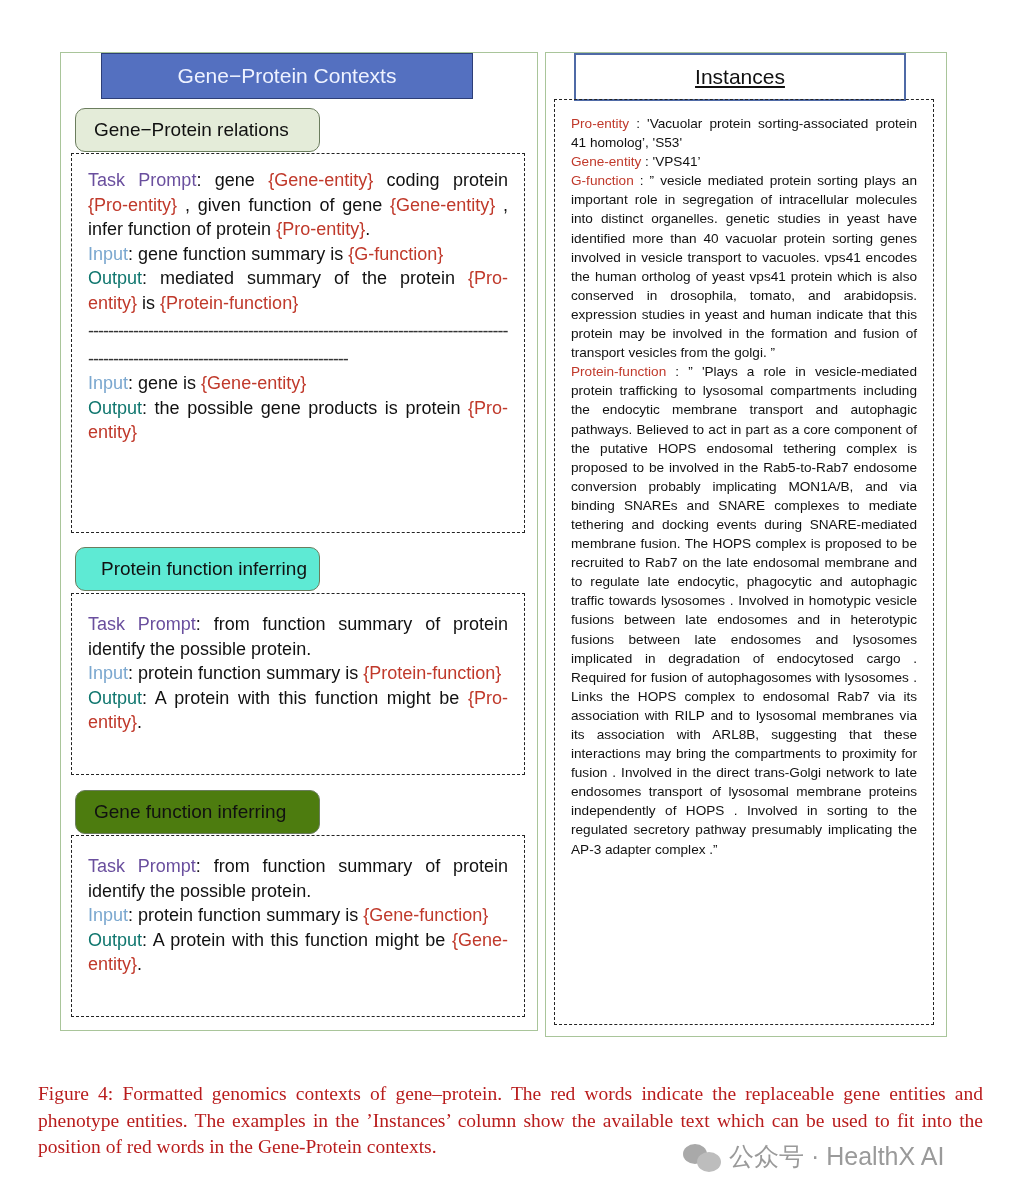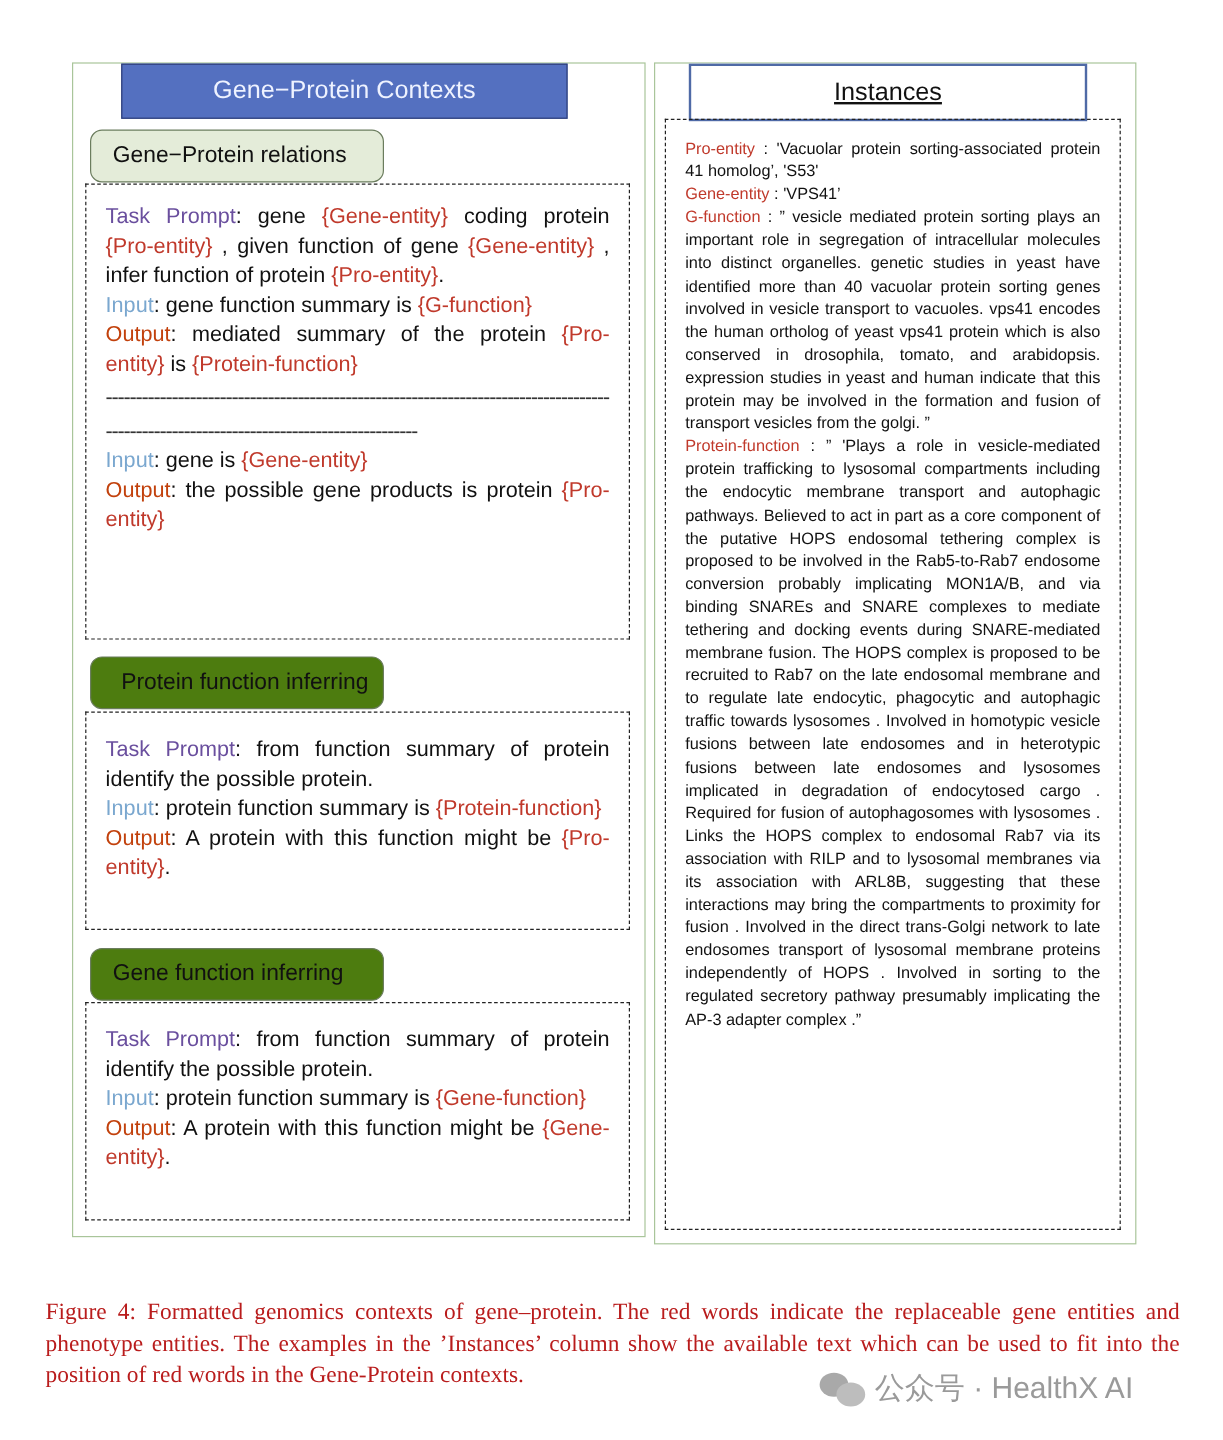--- a/index.html
+++ b/index.html
@@ -5,30 +5,30 @@
   html, body { margin:0; padding:0; background:#ffffff; }
   body { width:1019px; height:1200px; position:relative; overflow:hidden; font-family:"Liberation Sans", sans-serif; color:#111; }
   .panel { position:absolute; border:1.5px solid #a9c59a; background:#fff; }
   #left-panel { left:60px; top:52px; width:476px; height:977px; }
   #right-panel { left:545px; top:52px; width:400px; height:983px; }
   .title-bar { position:absolute; display:flex; align-items:center; justify-content:center; }
   #left-title { left:40px; top:0; width:370px; height:44px; background:#5470c0; border:1.5px solid #2d3e78; color:#eef2ff; font-size:21px; }
   #right-title { left:28px; top:0; width:328px; height:44px; background:#fff; border:2px solid #4f6aa6; border-top:2px solid #4f6aa6; color:#111; font-size:21px;text-decoration:underline; }
   .tag { position:absolute; left:14px; width:245px; height:44px; border:1.5px solid #6b7d5e; border-radius:10px; display:flex; align-items:center; padding-left:18px; box-sizing:border-box; font-size:19px; color:#111; z-index:2; }
   #tag1 { top:55px; background:#e4ecd9; }
-  #tag2 { top:494px; background:#4d7c0f;padding-left:25px; }
+  #tag2 { top:494px; background:#5eead4;padding-left:25px; }
   #tag3 { top:737px; background:#4d7c0f; }
   .dash { position:absolute; left:10px; width:454px; border:1.5px dashed #222; box-sizing:border-box; padding:14px 16px 10px 16px; font-size:18px; line-height:24.5px; text-align:justify; }
   #box1 { top:100px; height:380px; }
   #box2 { top:540px; height:182px; padding-top:18px; }
   #box3 { top:782px; height:182px; padding-top:18px; }
   .para { margin:0; }
   .purple { color:#6a4f9e; }
   .blue { color:#7aa7cf; }
-  .orange { color:#c2410c; }
+  .orange { color:#0f766e; }
   .red { color:#c0392b; }
   .sep { margin:4px 0 0 0; color:#333; letter-spacing:-1px; overflow:hidden; white-space:nowrap; line-height:24px; }
   #inst-box { position:absolute; left:8px; top:46px; width:380px; height:926px; border:1.5px dashed #222; box-sizing:border-box; padding:14px 16px; font-size:13.6px; line-height:19.1px; text-align:justify; color:#111; }
   #inst-box p { margin:0; }
   #caption { position:absolute; left:38px; top:1081px; width:945px; font-family:"Liberation Serif", serif; font-size:19.5px; line-height:26.5px; color:#b91c1c; text-align:justify; }
   #watermark { position:absolute; left:683px; top:1140px; display:flex; align-items:center; gap:6px; color:#9a9a9a; font-size:25px; }
   .wechat { width:40px; height:30px; position:relative; }
   .wechat span { position:absolute; background:#a9a9a9; border-radius:50%; }
 </style>
 </head>

